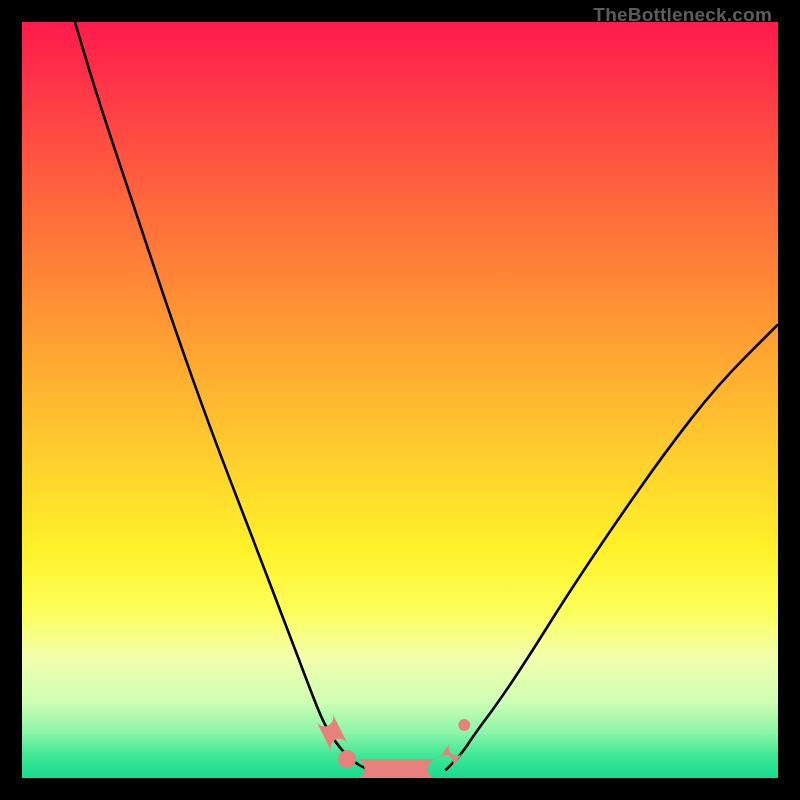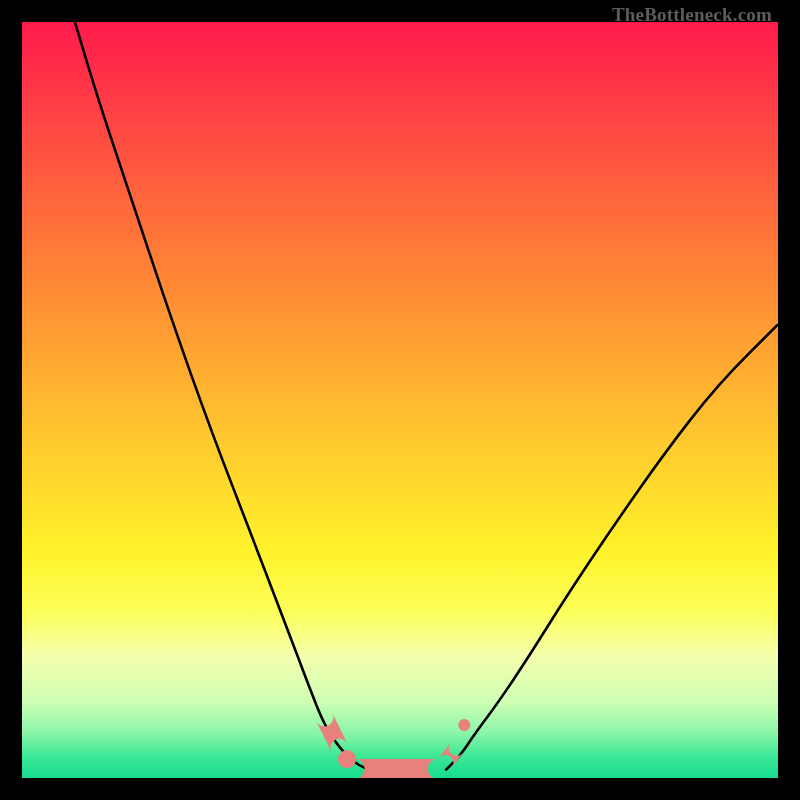--- a/index.html
+++ b/index.html
@@ -17,21 +17,21 @@
     overflow: hidden;
   }
   .gradient-bg {
     position: absolute;
     top: 0; left: 0; right: 0; bottom: 0;
   }
   .watermark {
     position: absolute;
     top: 4px;
     right: 28px;
-    font-family: Liberation Serif, serif;
+    font-family: Liberation Sans, sans-serif;
     font-size: 19px;
     font-weight: bold;
     color: #5c5c5c;
     letter-spacing: 0.2px;
   }
   svg.curves {
     position: absolute;
     top: 0; left: 0;
     width: 100%; height: 100%;
   }

